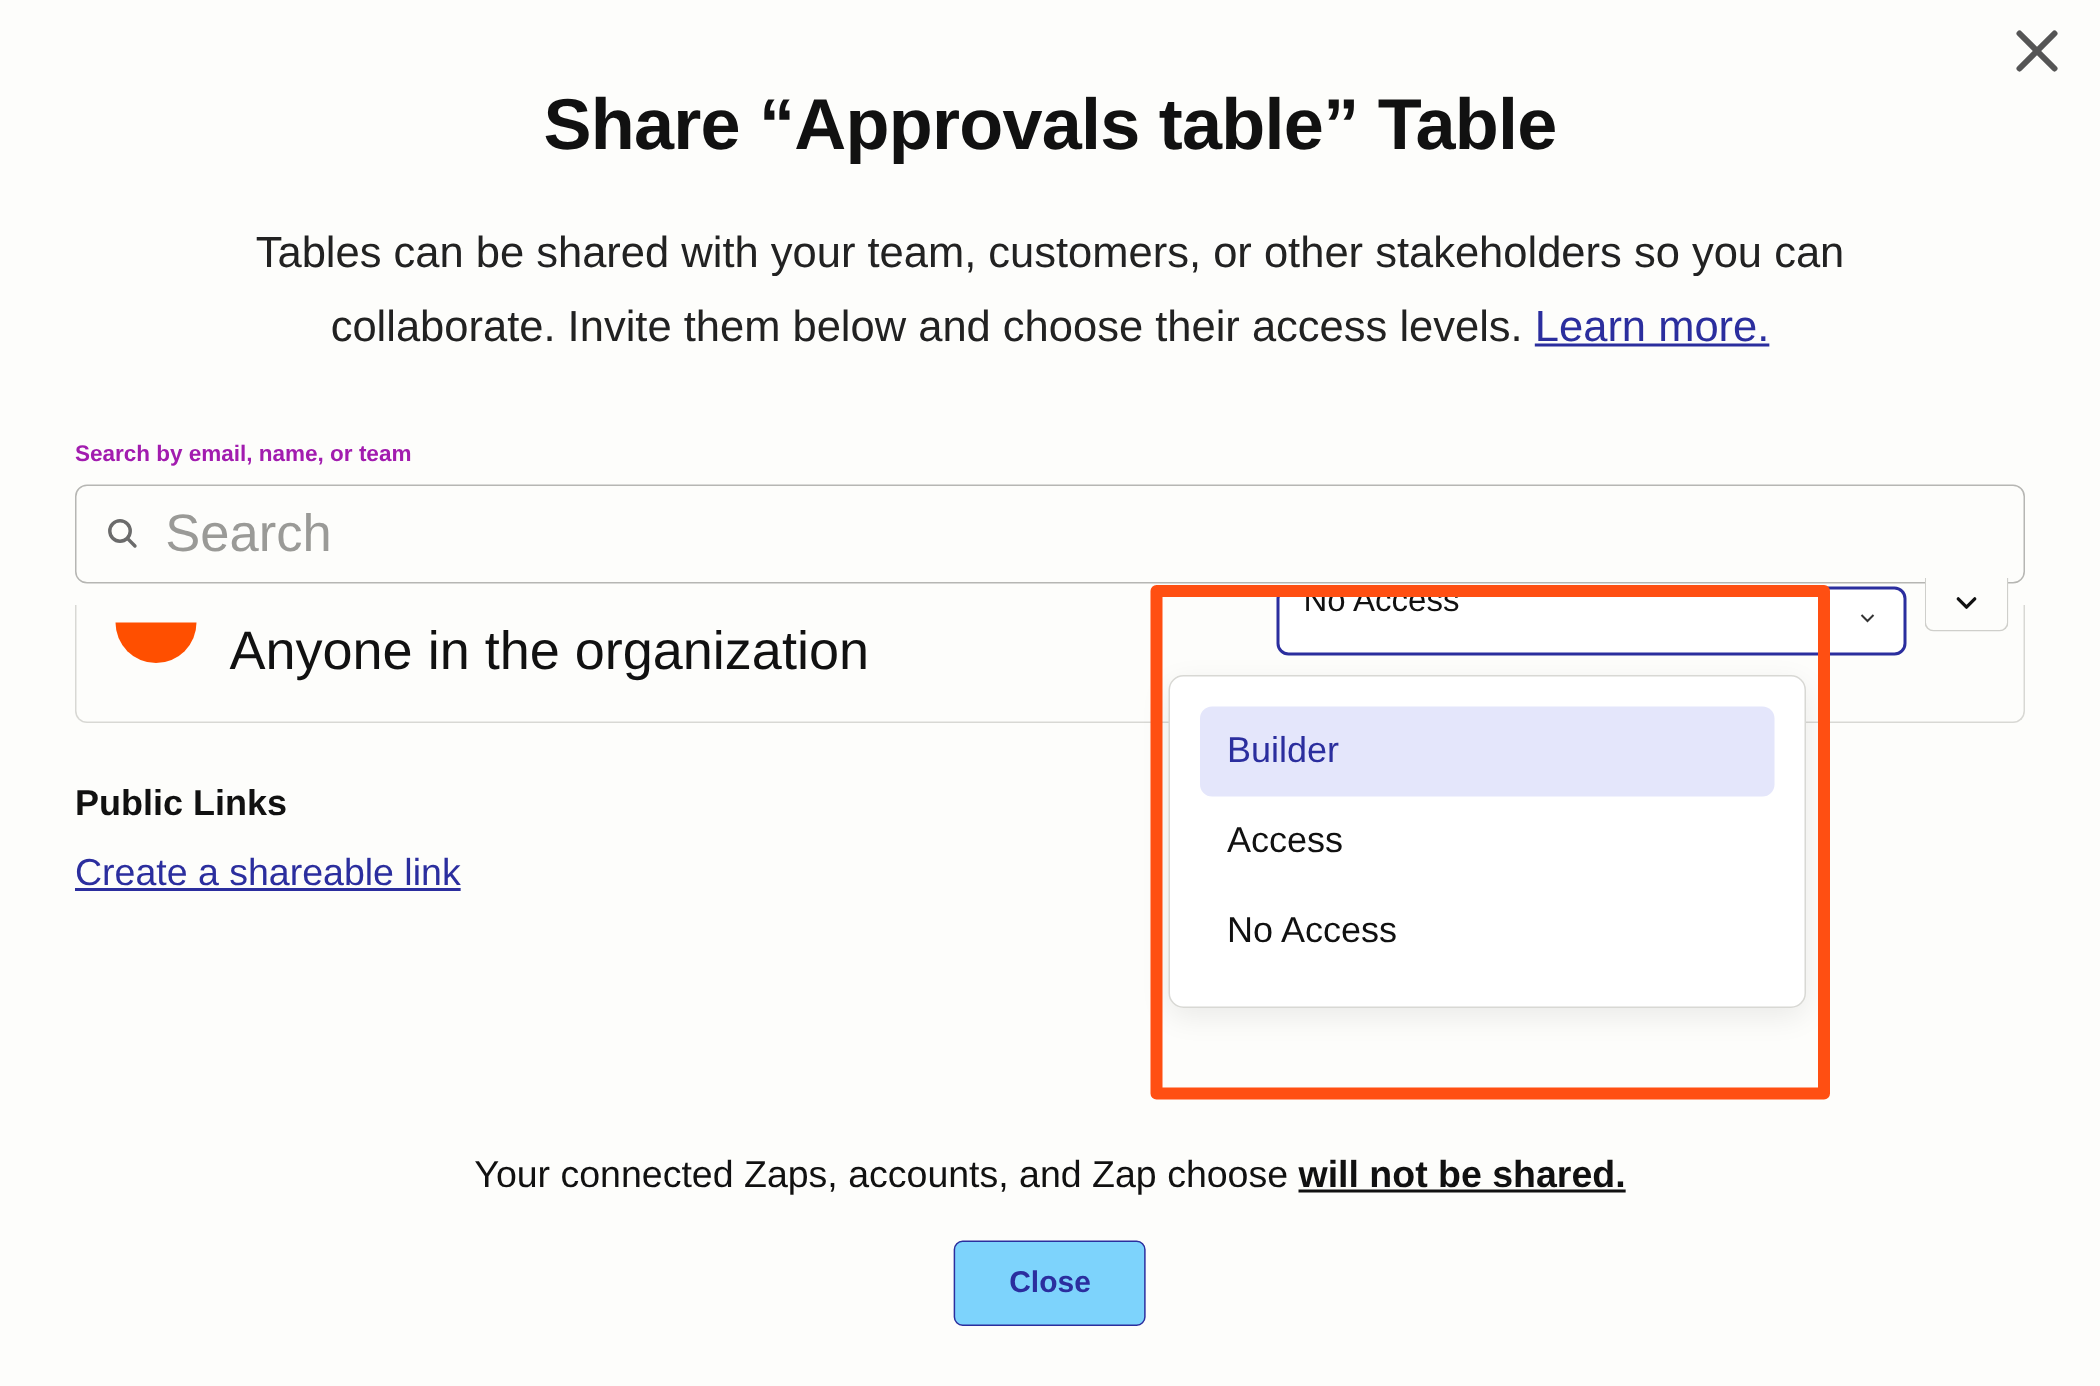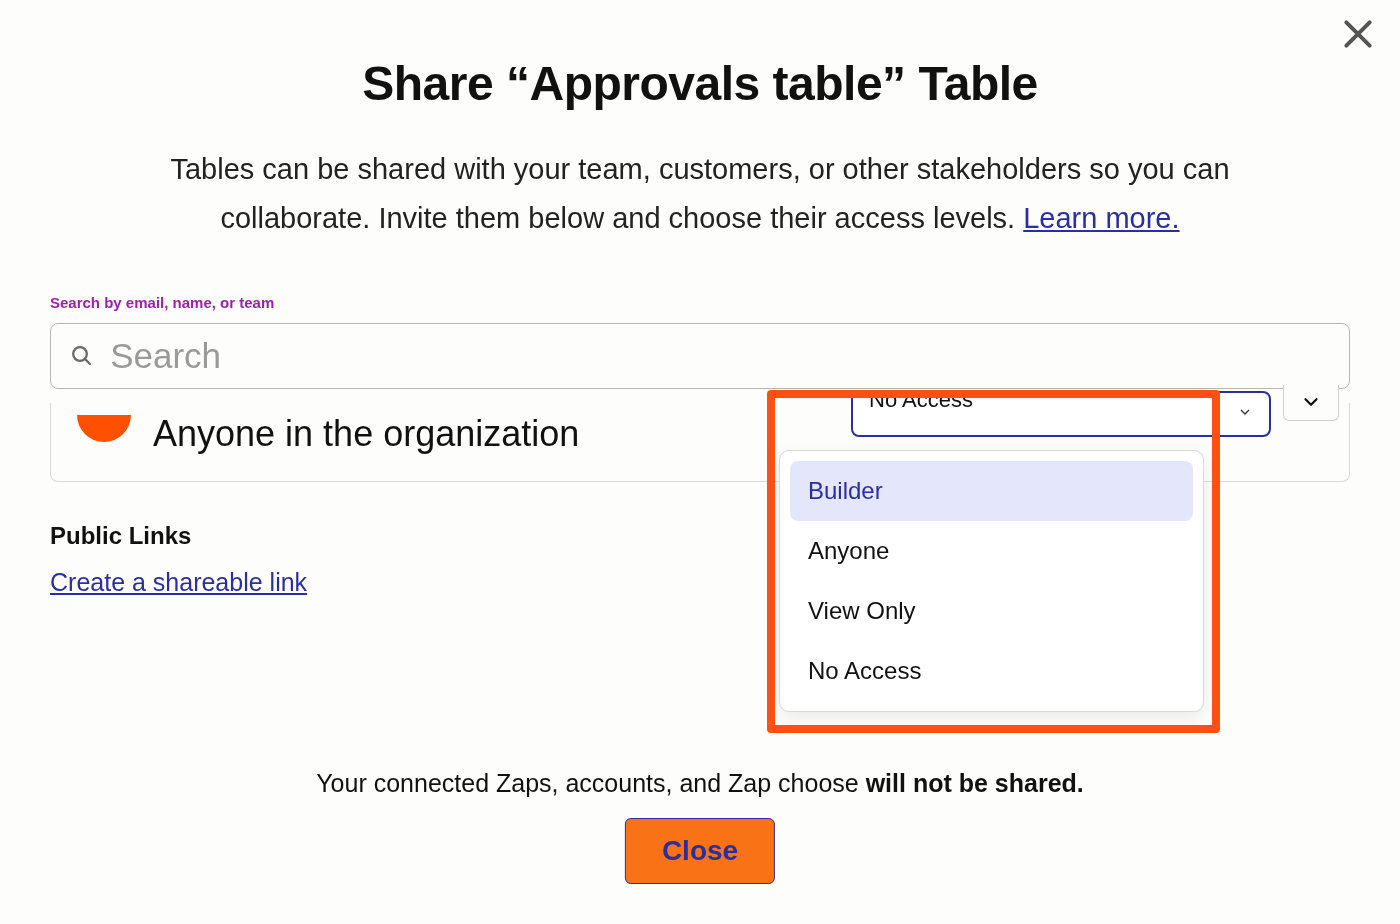--- a/index.html
+++ b/index.html
@@ -169,21 +169,21 @@
 
   .dropdown-menu {
     position: absolute;
     left: 779px;
     top: 450px;
     width: 425px;
     background: #fff;
     border: 1px solid #d8d8d4;
     border-radius: 10px;
     box-shadow: 0 6px 20px rgba(0,0,0,0.08);
-    padding: 10px;
+    padding: 20px;
     z-index: 40;
   }
   .dropdown-item {
     font-size: 24px;
     padding: 16px 18px;
     border-radius: 8px;
     color: #111;
     cursor: pointer;
   }
   .dropdown-item.highlight {
@@ -207,31 +207,31 @@
   }
 
   .footer-note {
     position: absolute;
     bottom: 126px;
     left: 0; right: 0;
     text-align: center;
     font-size: 25px;
     color: #111;
   }
-  .footer-note strong { font-weight: 700; }
+  .footer-note strong { font-weight: 700; text-decoration: underline; }
 
   .close-btn {
     position: absolute;
     bottom: 40px;
     left: 50%;
     transform: translateX(-50%);
     border: 1.5px solid #2b2e9e;
-    background: #f97316;
+    background: #7dd3fc;
     color: #2b2e9e;
-    font-size: 28px;
+    font-size: 20px;
     font-weight: 600;
     padding: 16px 36px;
     border-radius: 6px;
     cursor: pointer;
   }
 </style>
 </head>
 <body>
 
 <div class="modal">
@@ -282,22 +282,21 @@
       </div>
     </div>
   </div>
 
   <div class="section-h">Public Links</div>
   <a class="link-action">Create a shareable link</a>
 
   
   <div class="dropdown-menu">
     <div class="dropdown-item highlight">Builder</div>
-    <div class="dropdown-item">Anyone</div>
-    <div class="dropdown-item">View Only</div>
+    <div class="dropdown-item">Access</div>
     <div class="dropdown-item">No Access</div>
   </div>
 
   
   <div id="hlbox" class="highlight-box"></div>
 
   <div class="footer-note">
     <span>Your connected Zaps, accounts, and Zap choose </span><strong>will not be shared.</strong>
   </div>
 

